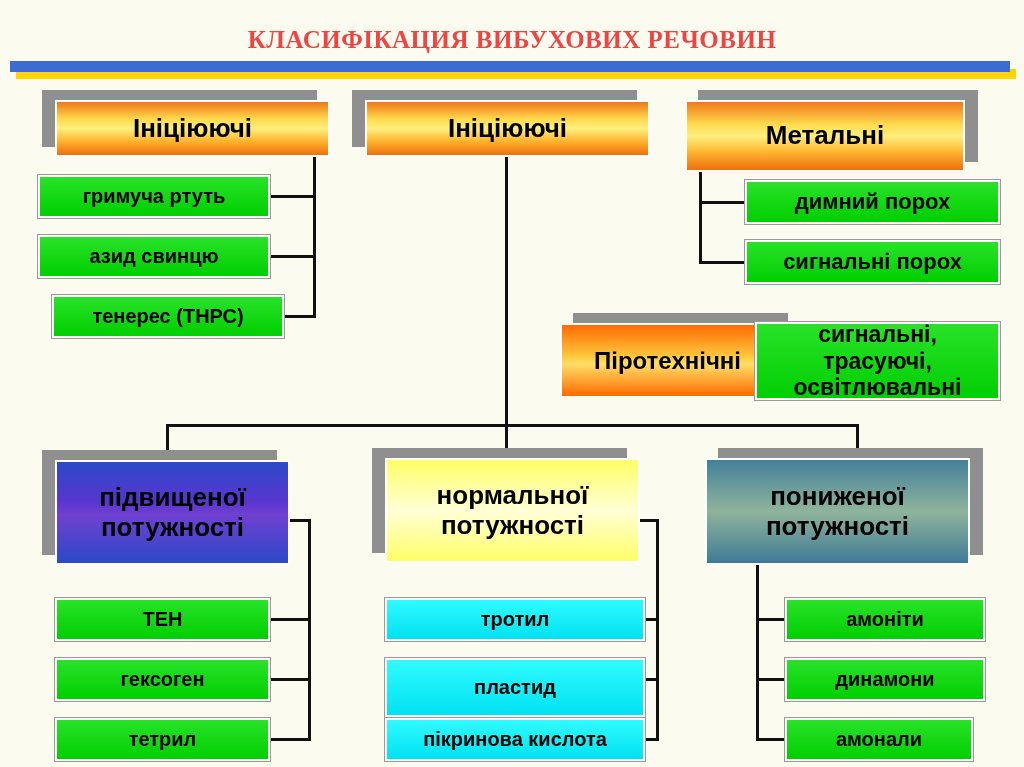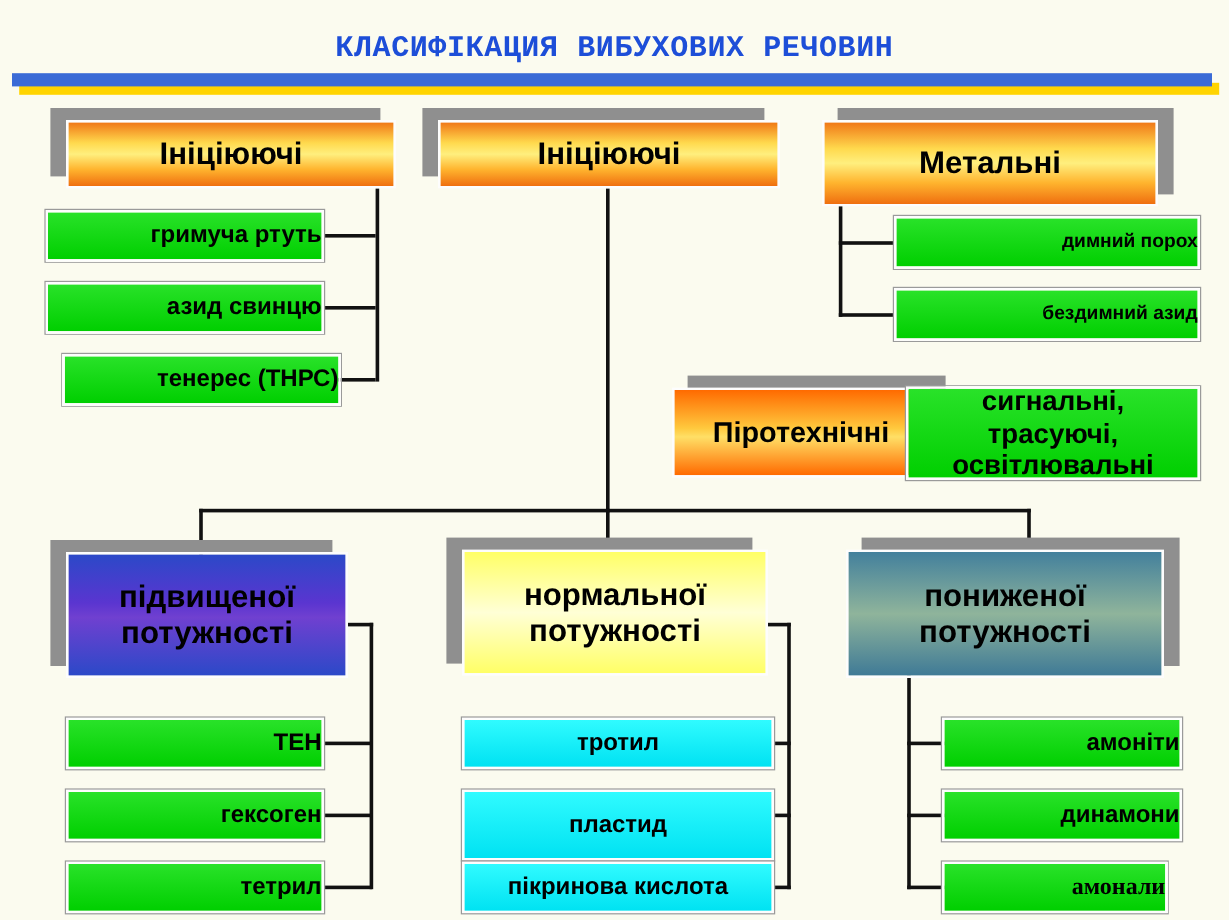--- a/index.html
+++ b/index.html
@@ -1,35 +1,35 @@
 <!DOCTYPE html>
 <html><head>
 <meta charset="utf-8">
 <style>
   html,body{margin:0;padding:0;background:#fbfbef;}
   .stage{position:relative;width:1024px;height:767px;background:#fbfbef;overflow:hidden;
          font-family:"Liberation Sans",sans-serif;}
   .title{position:absolute;left:0;top:26px;width:100%;text-align:center;
-         font-family:Liberation Mono, monospace;font-weight:bold;font-size:25px;
-         color:#1d4ed8;letter-spacing:.5px;}
+         font-family:Liberation Serif, serif;font-weight:bold;font-size:25px;
+         color:#ef4444;letter-spacing:.5px;}
   .flag-blue{position:absolute;left:10px;top:61px;width:1000px;height:11px;background:#3b6bd6;z-index:2;}
   .flag-yellow{position:absolute;left:16px;top:69px;width:1000px;height:10px;background:#ffd400;z-index:1;}
   .box{position:absolute;display:flex;align-items:center;justify-content:center;text-align:center;
        font-weight:bold;color:#000;box-sizing:border-box;border:2px solid #fdfdfd;z-index:3;line-height:1.15;}
   .grad-orange{background:linear-gradient(180deg,#f07818 0%,#ffd94d 32%,#ffef7e 50%,#ffb42e 74%,#ef6f10 100%);align-items:center;}
   .grad-orange2{background:linear-gradient(180deg,#ff6a00 0%,#ffc93e 45%,#ffdf66 55%,#ff6a00 100%);margin-left:44px;}
   .grad-bluepurple{background:linear-gradient(180deg,#2b49c8 0%,#5a35d0 40%,#7040d0 52%,#2b49c8 100%);}
   .grad-paleyellow{background:linear-gradient(180deg,#ffff66 0%,#ffffd6 50%,#ffff66 100%);}
   .grad-teal{background:linear-gradient(180deg,#43809c 0%,#8fb49b 50%,#3f7a96 100%);}
-  .green{background:linear-gradient(180deg,#29e229 0%,#00cf00 100%);box-shadow:0 0 0 1px #9a9a9a;justify-content:flex-end;}
+  .green{background:linear-gradient(180deg,#29e229 0%,#00cf00 100%);box-shadow:0 0 0 1px #9a9a9a;}
   .cyan{background:linear-gradient(180deg,#30fbff 0%,#00e2f2 100%);box-shadow:0 0 0 1px #9a9a9a;}
   .sh-l{box-shadow:-13px -10px 0 0 #8f8f8f;}
   .sh-r{box-shadow:13px -10px 0 0 #8f8f8f;}
   .line{position:absolute;background:#111;z-index:0;}
-  .f26{font-size:26px;} .f24{font-size:24px;} .f21{font-size:16px;} .f20{font-size:20px;} .f17{font-size:23px;}
+  .f26{font-size:26px;} .f24{font-size:24px;} .f21{font-size:22px;} .f20{font-size:20px;} .f17{font-size:23px;}
 </style>
 </head>
 <body>
 
 <div class="stage">
 
   <div class="title">КЛАСИФІКАЦИЯ ВИБУХОВИХ РЕЧОВИН</div>
   <div class="flag-yellow"></div>
   <div class="flag-blue"></div>
 
@@ -84,21 +84,21 @@
     <span>азид свинцю</span>
   </div>
   <div class="box green f20" style="left:38px;top:295px;width:232px;height:43px;margin-left:14px;">
     <span>тенерес (ТНРС)</span>
   </div>
 
   <div class="box green f21" style="left:745px;top:180px;width:255px;height:44px;">
     <span>димний порох</span>
   </div>
   <div class="box green f21" style="left:745px;top:240px;width:255px;height:44px;">
-    <span>бездимний азид</span>
+    <span>сигнальні порох</span>
   </div>
 
   <div class="box grad-orange2 sh-r f24" style="left:516px;top:323px;width:215px;height:75px;">
     <span>Піротехнічні</span>
   </div>
   <div class="box green f17" style="left:755px;top:322px;width:245px;height:78px;padding:4px 10px;">
     <span>сигнальні,  трасуючі, освітлювальні</span>
   </div>
 
   <div class="box grad-bluepurple sh-l f26" style="left:55px;top:460px;width:235px;height:105px;padding:0 14px;">
@@ -130,17 +130,17 @@
   <div class="box cyan f20" style="left:385px;top:718px;width:260px;height:43px;">
     <span>пікринова кислота</span>
   </div>
 
   <div class="box green f20" style="left:785px;top:598px;width:200px;height:43px;">
     <span>амоніти</span>
   </div>
   <div class="box green f20" style="left:785px;top:658px;width:200px;height:43px;">
     <span>динамони</span>
   </div>
-  <div class="box green f20" style="left:785px;top:718px;width:188px;height:43px;font-family:Liberation Serif, serif;">
+  <div class="box green f20" style="left:785px;top:718px;width:188px;height:43px;">
     <span>амонали</span>
   </div>
 
 </div>
 
 </body></html>

